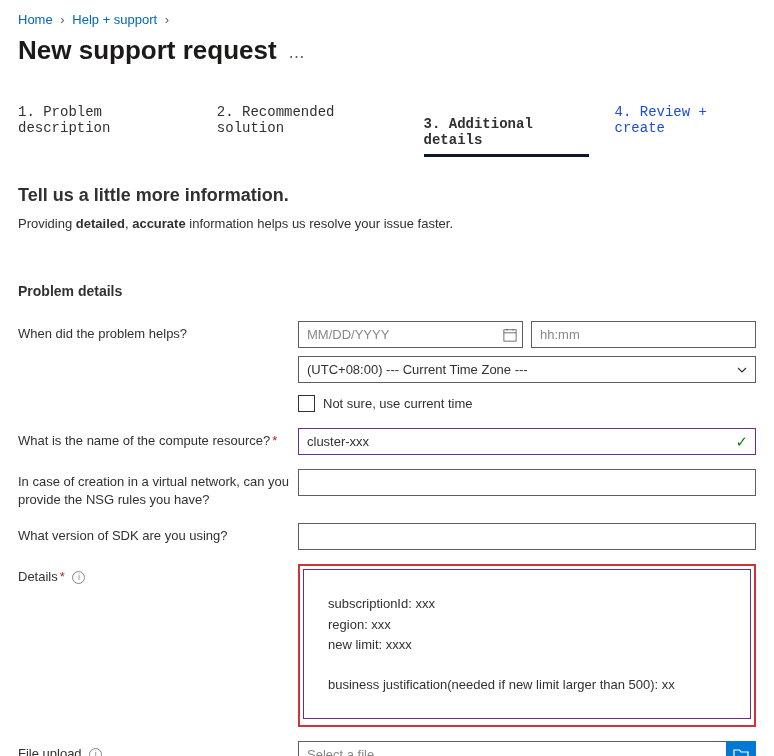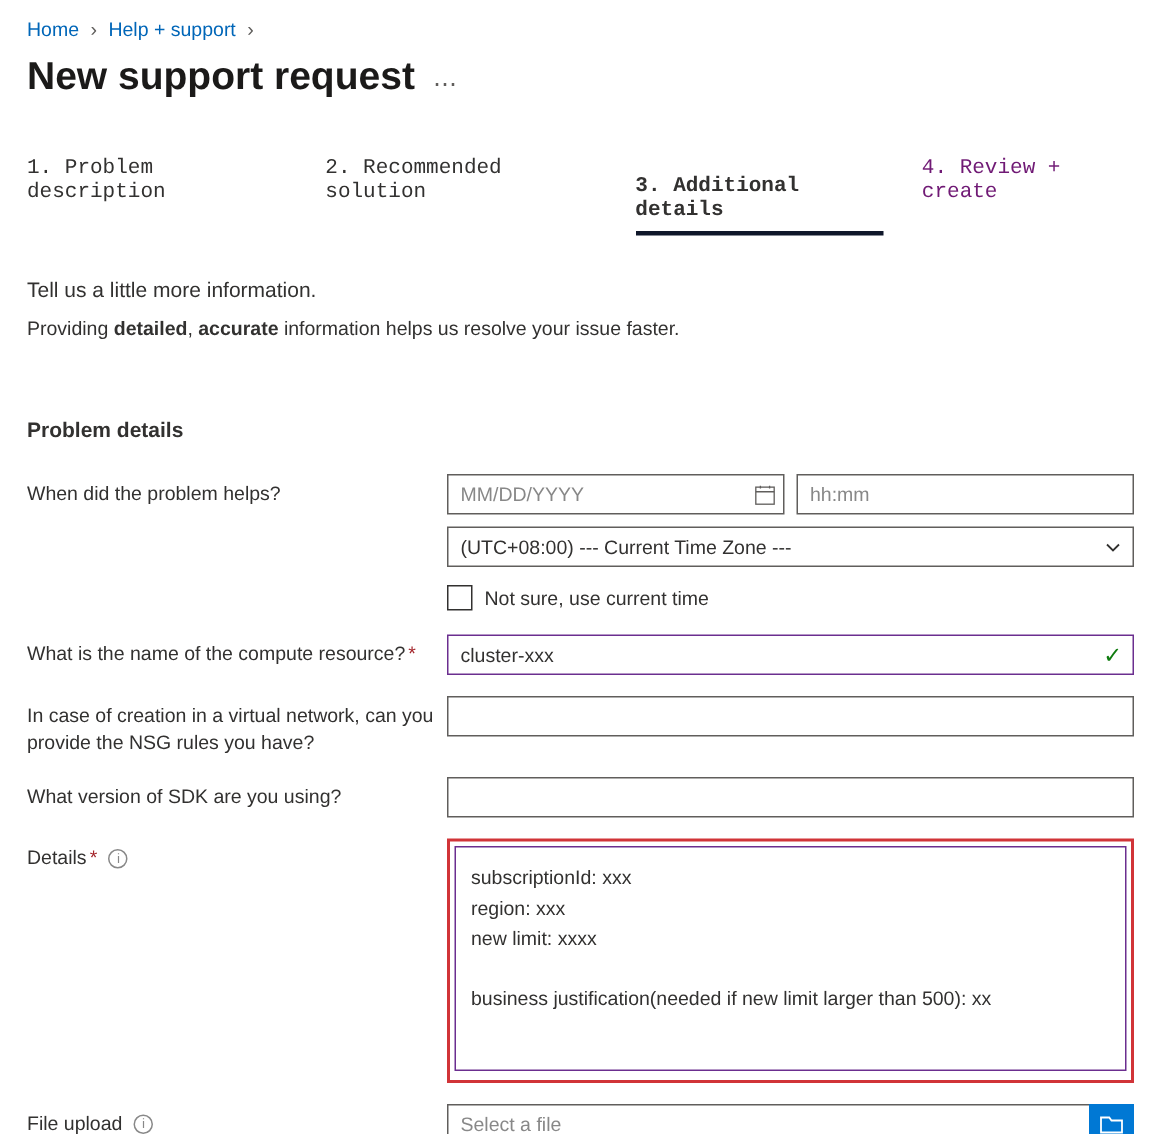--- a/index.html
+++ b/index.html
@@ -13,22 +13,22 @@
   }
   .breadcrumb { font-size: 13px; margin-bottom: 8px; }
   .breadcrumb a { color: #0066b8; text-decoration: none; }
   .breadcrumb .sep { color: #605e5c; margin: 0 4px; }
   .title-row { display: flex; align-items: flex-end; gap: 12px; margin-bottom: 38px; }
   h1 { font-size: 26px; font-weight: 600; color: #1b1a19; }
   .more-icon { font-size: 16px; color: #605e5c; cursor: pointer; }
   .tabs { display: flex; gap: 26px; font-size: 14px; margin-bottom: 28px; font-family: Liberation Mono, monospace; }
   .tab { padding-bottom: 6px; color: #323130; cursor: pointer; }
   .tab.active { font-weight: 600; border-bottom: 3px solid #0f172a; margin-top: 12px; }
-  .tab.disabled { color: #701a75; cursor: default; }
-  .sect-title { font-weight: 400; font-size: 14px; margin-bottom: 10px; }
+  .tab.disabled { color: #1d4ed8; cursor: default; }
+  .sect-title { font-weight: 700; font-size: 18px; margin-bottom: 10px; }
   .sect-sub { font-size: 13px; color: #323130; margin-bottom: 52px; }
   .sect-sub b { font-weight: 600; }
   .sect-head { font-weight: 700; font-size: 14px; margin-bottom: 22px; }
   .row { display: flex; align-items: flex-start; margin-bottom: 14px; }
   .row.tight { margin-bottom: 8px; }
   .lbl { width: 280px; flex-shrink: 0; font-size: 13px; line-height: 1.4; padding-top: 4px; }
   .req { color: #a4262c; margin-left: 2px; }
   .info-icon { display:inline-block; width:13px; height:13px; border:1px solid #888; border-radius:50%; font-size:9px; text-align:center; line-height:11px; color:#888; margin-left:4px; vertical-align: middle; cursor: default; }
   .fld { flex: 1; display: flex; gap: 8px; flex-direction: column; justify-content: center; }
   .fld-h { display:flex; gap:8px; }
@@ -43,21 +43,21 @@
   .time-input { flex: 1 1 50%; }
   .tz-select { position: relative; }
   .tz-select select { appearance: none; -webkit-appearance:none; padding-right: 26px; }
   .chev { position:absolute; right:8px; top:50%; transform:translateY(-50%); pointer-events:none; }
   .chk-row { display:flex; align-items:center; gap:8px; margin-top:4px; }
   .chk-row input[type=checkbox]{ width:17px; height:17px; border:1px solid #323130; appearance:none; }
   .valid-wrap { position: relative; }
   .valid-wrap input { border-color: #6b2e8f; padding-right: 28px; }
   .check-icon { position:absolute; right:8px; top:50%; transform:translateY(-50%); color:#107c10; font-size:15px; }
   .details-highlight { border: 2px solid #d13438; padding: 3px; }
-  .details-highlight textarea { border-color:#6b2e8f; min-height: 150px; resize:none; line-height:1.55; padding:10px; }
+  .details-highlight textarea { border-color:#6b2e8f; min-height: 150px; resize:none; line-height:1.55; padding:24px; }
   .file-row { display:flex; }
   .file-row input { flex:1; border-right:none; color:#888; }
   .file-btn { width:30px; background:#0078d4; border:1px solid #0078d4; display:flex; align-items:center; justify-content:center; cursor:pointer; }
   .file-btn svg { fill:#fff; }
   .spacer-row { height: 8px; }
 </style>
 </head>
 <body>
 
 <div class="breadcrumb">

